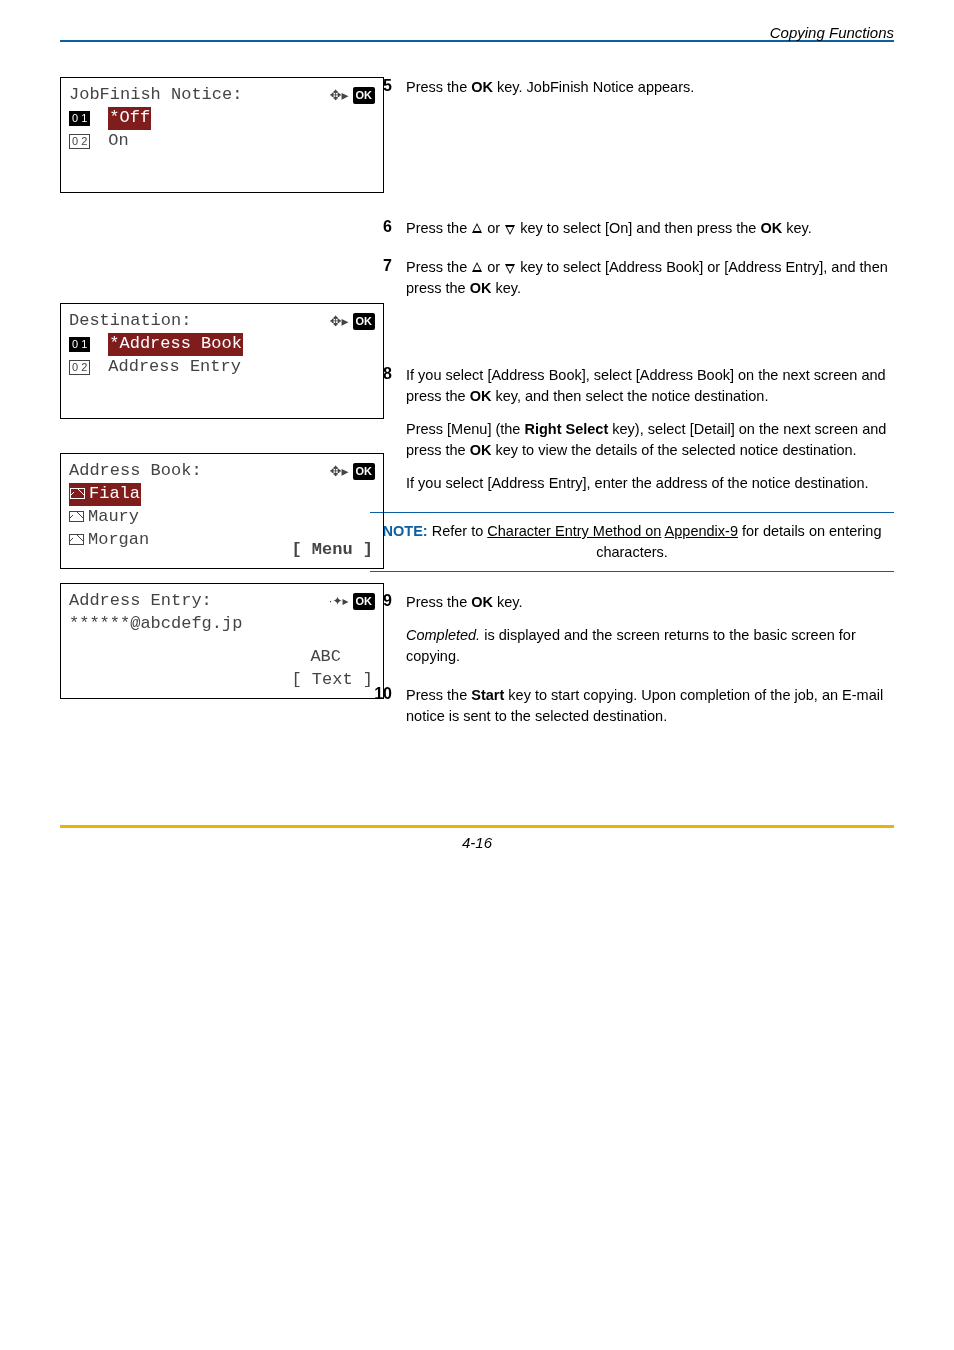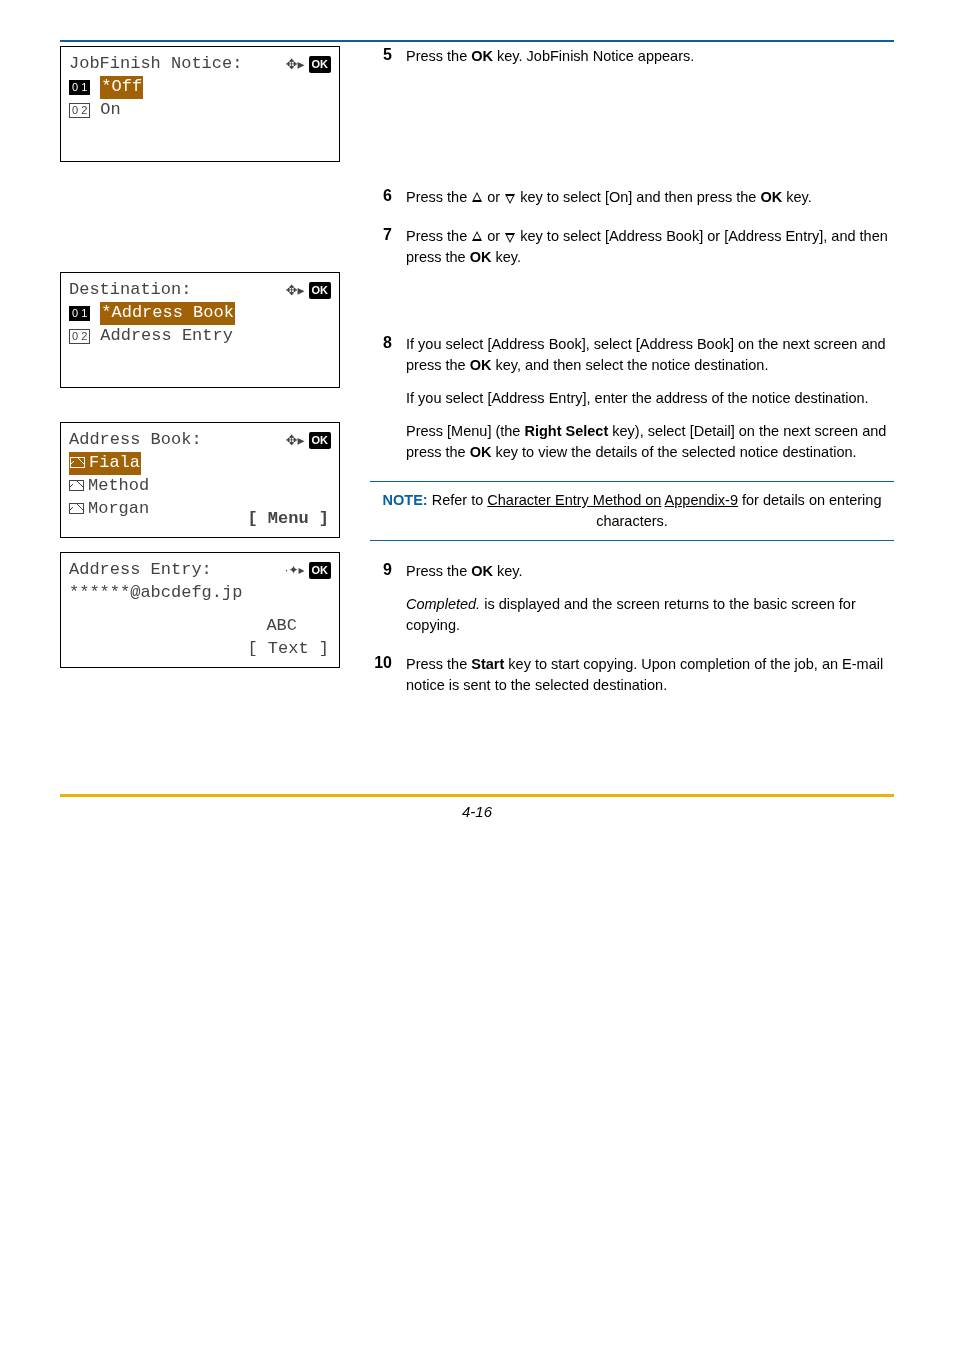--- a/index.html
+++ b/index.html
@@ -36,37 +36,37 @@
     flex-shrink: 0;
     display: flex;
     flex-direction: column;
     gap: 14px;
   }
   .right-col {
     flex: 1;
   }
   .lcd {
     border: 1px solid #000;
-    width: 280px;
+    width: 324px;
     height: 116px;
     font-family: "Courier New", monospace;
     font-size: 17px;
     line-height: 1.35;
     padding: 6px 8px;
     position: relative;
     color: #444;
   }
   .lcd .title-line {
     display: flex;
     justify-content: space-between;
     align-items: center;
   }
   .lcd .highlight {
     display: inline-block;
-    background: #a16207;
+    background: #7f1d1d;
     color: #fff;
     padding: 0 1px;
   }
   .lcd .glyph-box {
     display: inline-flex;
     align-items: center;
     gap: 4px;
     font-family: Arial, sans-serif;
     font-size: 13px;
   }
@@ -84,21 +84,21 @@
     font-size:14px;
     font-family: Arial,sans-serif;
   }
   .numbox {
     display:inline-block;
     border:1px solid #444;
     font-family:Arial,sans-serif;
     font-size:11px;
     padding:0 2px;
     line-height:13px;
-    margin-right:10px;
+    margin-right:18px;
   }
   .numbox.inv {
     background:#000;color:#fff;border-color:#000;
   }
   .mail-icon {
     display:inline-block;
     width:15px;height:11px;
     border:1px solid #444;
     position:relative;
     vertical-align:middle;
@@ -204,20 +204,21 @@
     border-top:3px solid #eab308;
     padding-top:6px;
     color:#000;
   }
 </style>
 </head>
 <body>
 
 <div class="page">
   <div class="top-rule"></div>
+  <div class="header-label">Copying Functions</div>
 
   <div class="columns">
 
     <div class="left-col">
 
       <div class="lcd">
         <div class="title-line">
           <span>JobFinish Notice:</span>
           <span class="glyph-box">
             <span class="arrow-cross">✥▸</span>
@@ -256,21 +257,21 @@
         <div class="title-line">
           <span>Address Book:</span>
           <span class="glyph-box">
             <span class="arrow-cross">✥▸</span>
             <span class="ok-badge">OK</span>
           </span>
         </div>
         <div>
           <span class="highlight"><span class="mail-icon inv"></span><span>Fiala</span></span>
         </div>
-        <div><span class="mail-icon"></span><span>Method</span></div>
+        <div><span class="mail-icon"></span><span>Maury</span></div>
         <div><span class="mail-icon"></span><span>Morgan</span></div>
         <div class="bottom-right">[  Menu   ]</div>
       </div>
 
       <div class="lcd">
         <div class="title-line">
           <span>Address Entry:</span>
           <span class="glyph-box">
             <span class="arrow-cross" style="font-size:12px;">·✦▸</span>
             <span class="ok-badge">OK</span>
@@ -309,22 +310,22 @@
           <p><span>Press the </span><span class="tri-up"></span><span> or </span><span class="tri-down"></span> key to select [Address Book] or [Address Entry], and then press the <b>OK</b> key.</p>
         </div>
       </div>
 
       <div style="height:48px"></div>
 
       <div class="step">
         <div class="step-num">8</div>
         <div class="step-body">
           <p>If you select [Address Book], select [Address Book] on the next screen and press the <b>OK</b> key, and then select the notice destination.</p>
+          <p>Press [Menu] (the <b>Right Select</b> key), select [Detail] on the next screen and press the <b>OK</b> key to view the details of the selected notice destination.</p>
           <p>If you select [Address Entry], enter the address of the notice destination.</p>
-          <p>Press [Menu] (the <b>Right Select</b> key), select [Detail] on the next screen and press the <b>OK</b> key to view the details of the selected notice destination.</p>
         </div>
       </div>
 
       <div class="note-box">
         <span class="note-label">NOTE:</span><span> Refer to </span><span class="underline">Character Entry Method on</span> <span class="underline">Appendix-9</span><span> for details on entering characters.</span>
       </div>
 
       <div class="step">
         <div class="step-num">9</div>
         <div class="step-body">

